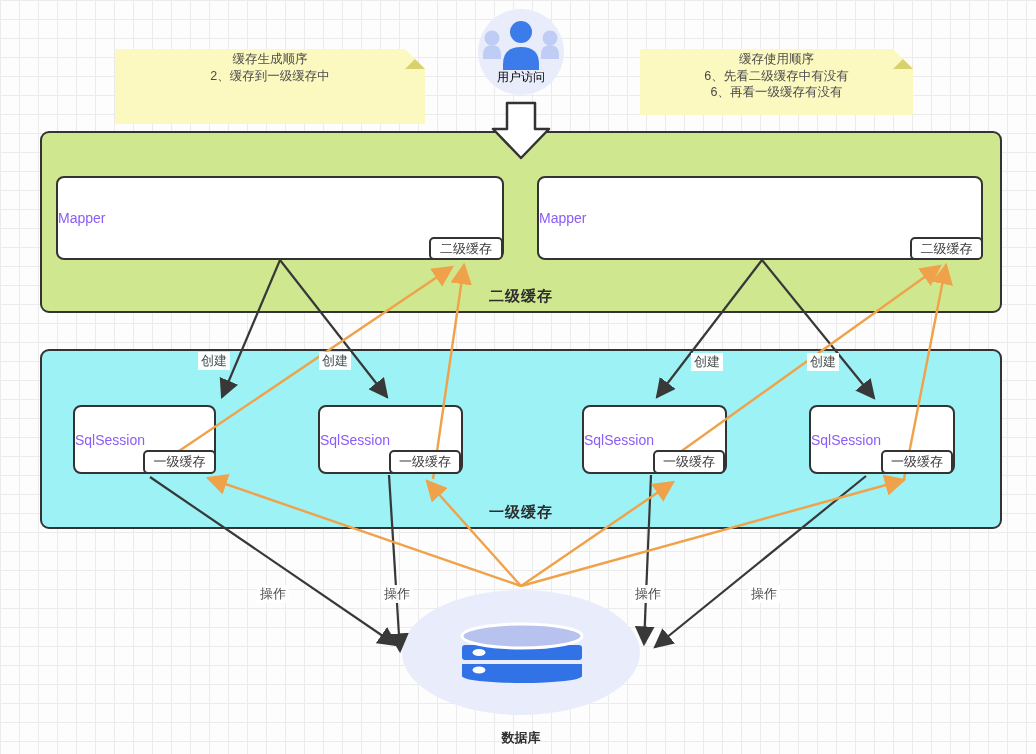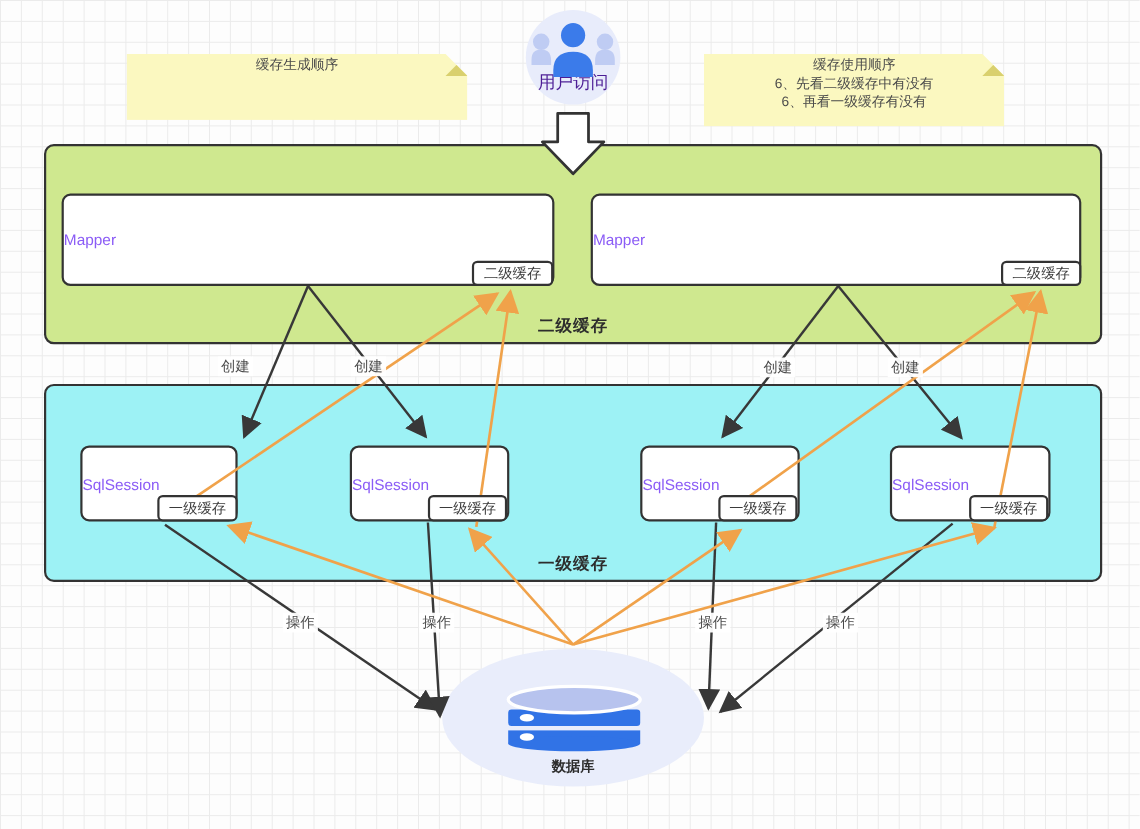--- a/index.html
+++ b/index.html
@@ -45,38 +45,38 @@
     border-left:20px solid transparent; border-bottom:20px solid #d9d06e;
   }
   .note .fold{ border-bottom-color:#d9d06e; }
 
   
   .user-circle{
     position:absolute; left:478px; top:9px; width:86px; height:86px;
     background:#e8ecfb; border-radius:50%;
     display:flex; flex-direction:column; align-items:center; justify-content:flex-end;
   }
-  .user-circle .u-label{ font-size:16px; color:#4c1d95; padding-bottom:9px; }
+  .user-circle .u-label{ font-size:12px; color:#000000; padding-bottom:9px; }
   .user-icon{ position:absolute; top:12px; left:50%; transform:translateX(-50%); }
 
   
   .db-ellipse{
     position:absolute; left:402px; top:590px; width:238px; height:125px;
     background:#e9edfb; border-radius:50%;
   }
   .db-label{
-    position:absolute; left:471px; top:688px; width:100px; text-align:center;
+    position:absolute; left:471px; top:729px; width:100px; text-align:center;
     font-weight:bold; font-size:13px; color:#2d2d2d;
   }
 
   
   .edge-label{
     position:absolute; transform:translate(-50%,-50%);
     background:rgba(255,255,255,0.95); padding:0 3px;
-    font-size:13px; color:#4a4a4a; white-space:nowrap;
+    font-size:13px; color:#4a4a4a; white-space:nowrap;margin-top:28px;
   }
 
   svg.wires{ position:absolute; left:0; top:0; pointer-events:none; }
 </style>
 </head>
 <body>
 
 <div class="layer-box" style="left:40px; top:131px; width:962px; height:182px; background:#cfe88f;">
   <div class="layer-label">二级缓存</div>
 </div>
@@ -121,23 +121,24 @@
     <circle cx="9" cy="17" r="7.5" fill="#bfccf3"></circle>
     <path d="M0 34 Q0 24 9 24 Q18 24 18 34 L18 38 L0 38 Z" fill="#bfccf3"></path>
     <circle cx="67" cy="17" r="7.5" fill="#bfccf3"></circle>
     <path d="M58 34 Q58 24 67 24 Q76 24 76 34 L76 38 L58 38 Z" fill="#bfccf3"></path>
     <circle cx="38" cy="11" r="11" fill="#3b7bea"></circle>
     <path d="M20 43 Q20 26 38 26 Q56 26 56 43 L56 49 L20 49 Z" fill="#3b7bea"></path>
   </svg>
   <div class="u-label">用户访问</div>
 </div>
 
-<div class="note" style="left:115px; top:49px; width:310px; height:60px;">
+<div class="note" style="left:115px; top:49px; width:310px; height:75px;">
   <span class="fold"></span>
   <div>缓存生成顺序</div>
+  <div>2、缓存到一级缓存中</div>
 </div>
 <div class="note" style="left:640px; top:49px; width:273px; height:66px;">
   <span class="fold"></span>
   <div>缓存使用顺序</div>
   <div>6、先看二级缓存中有没有</div>
   <div>6、再看一级缓存有没有</div>
 </div>
 
 <svg class="wires" width="1036" height="754">
   <defs>

